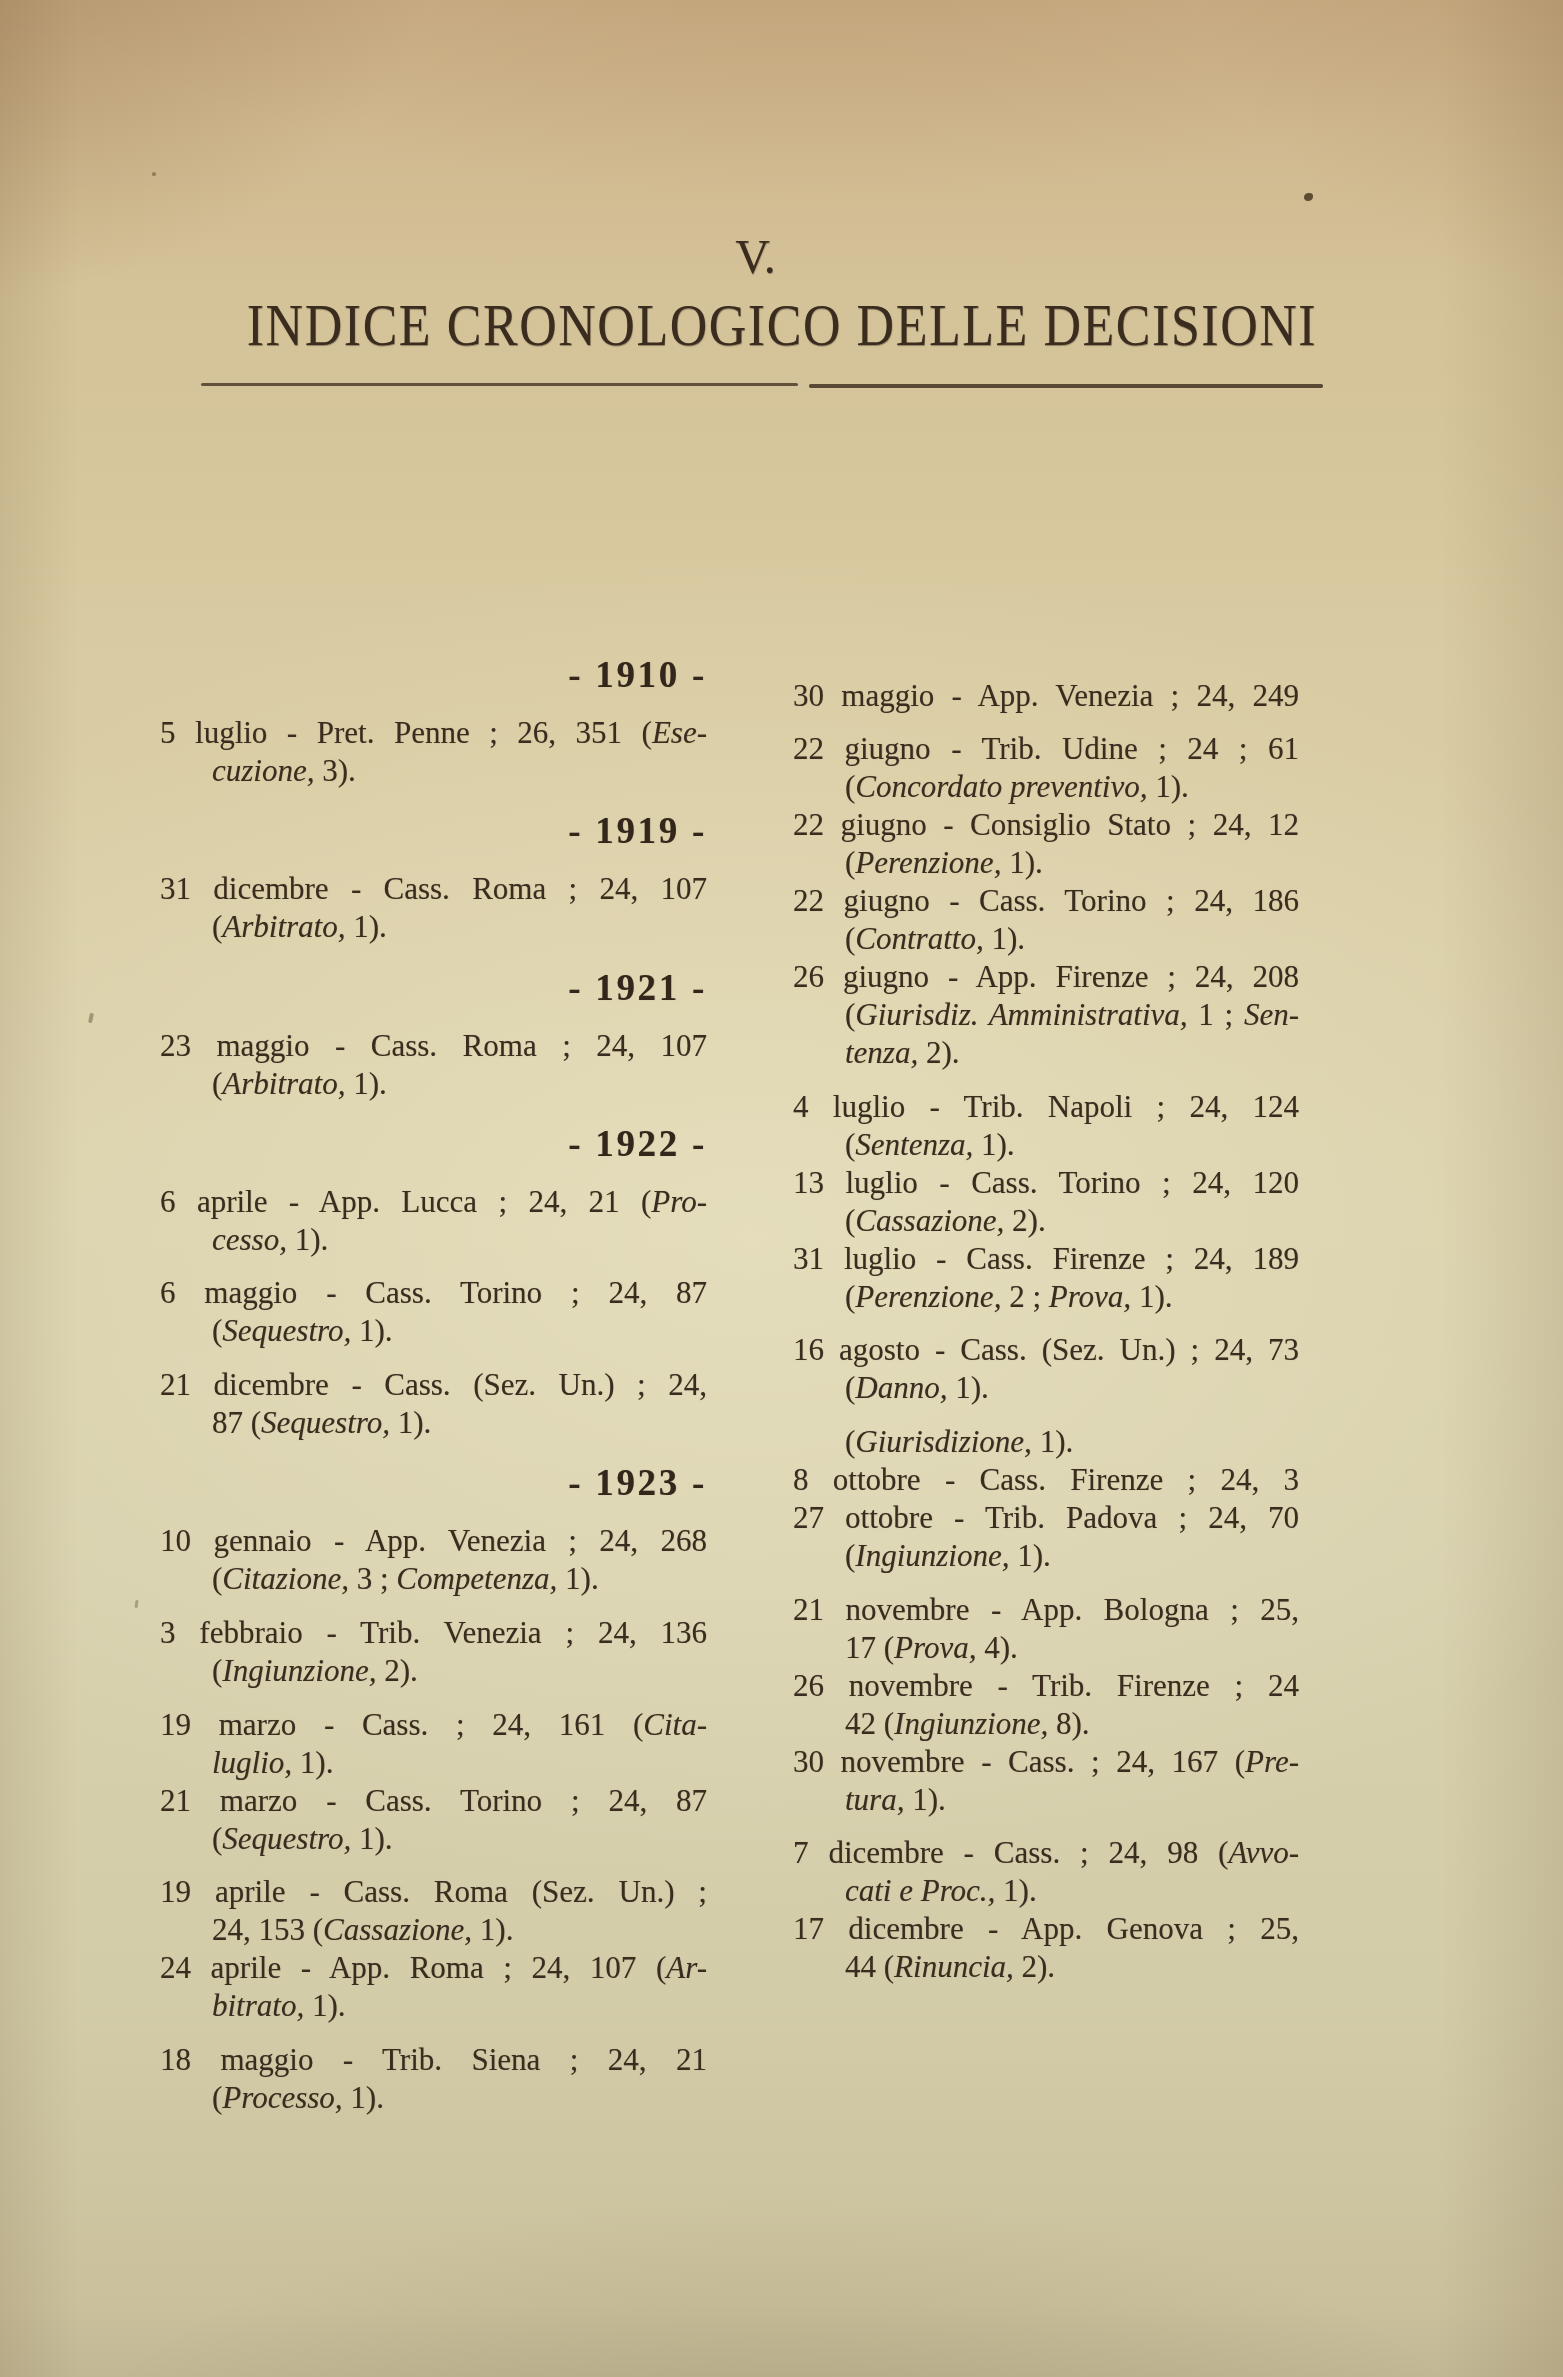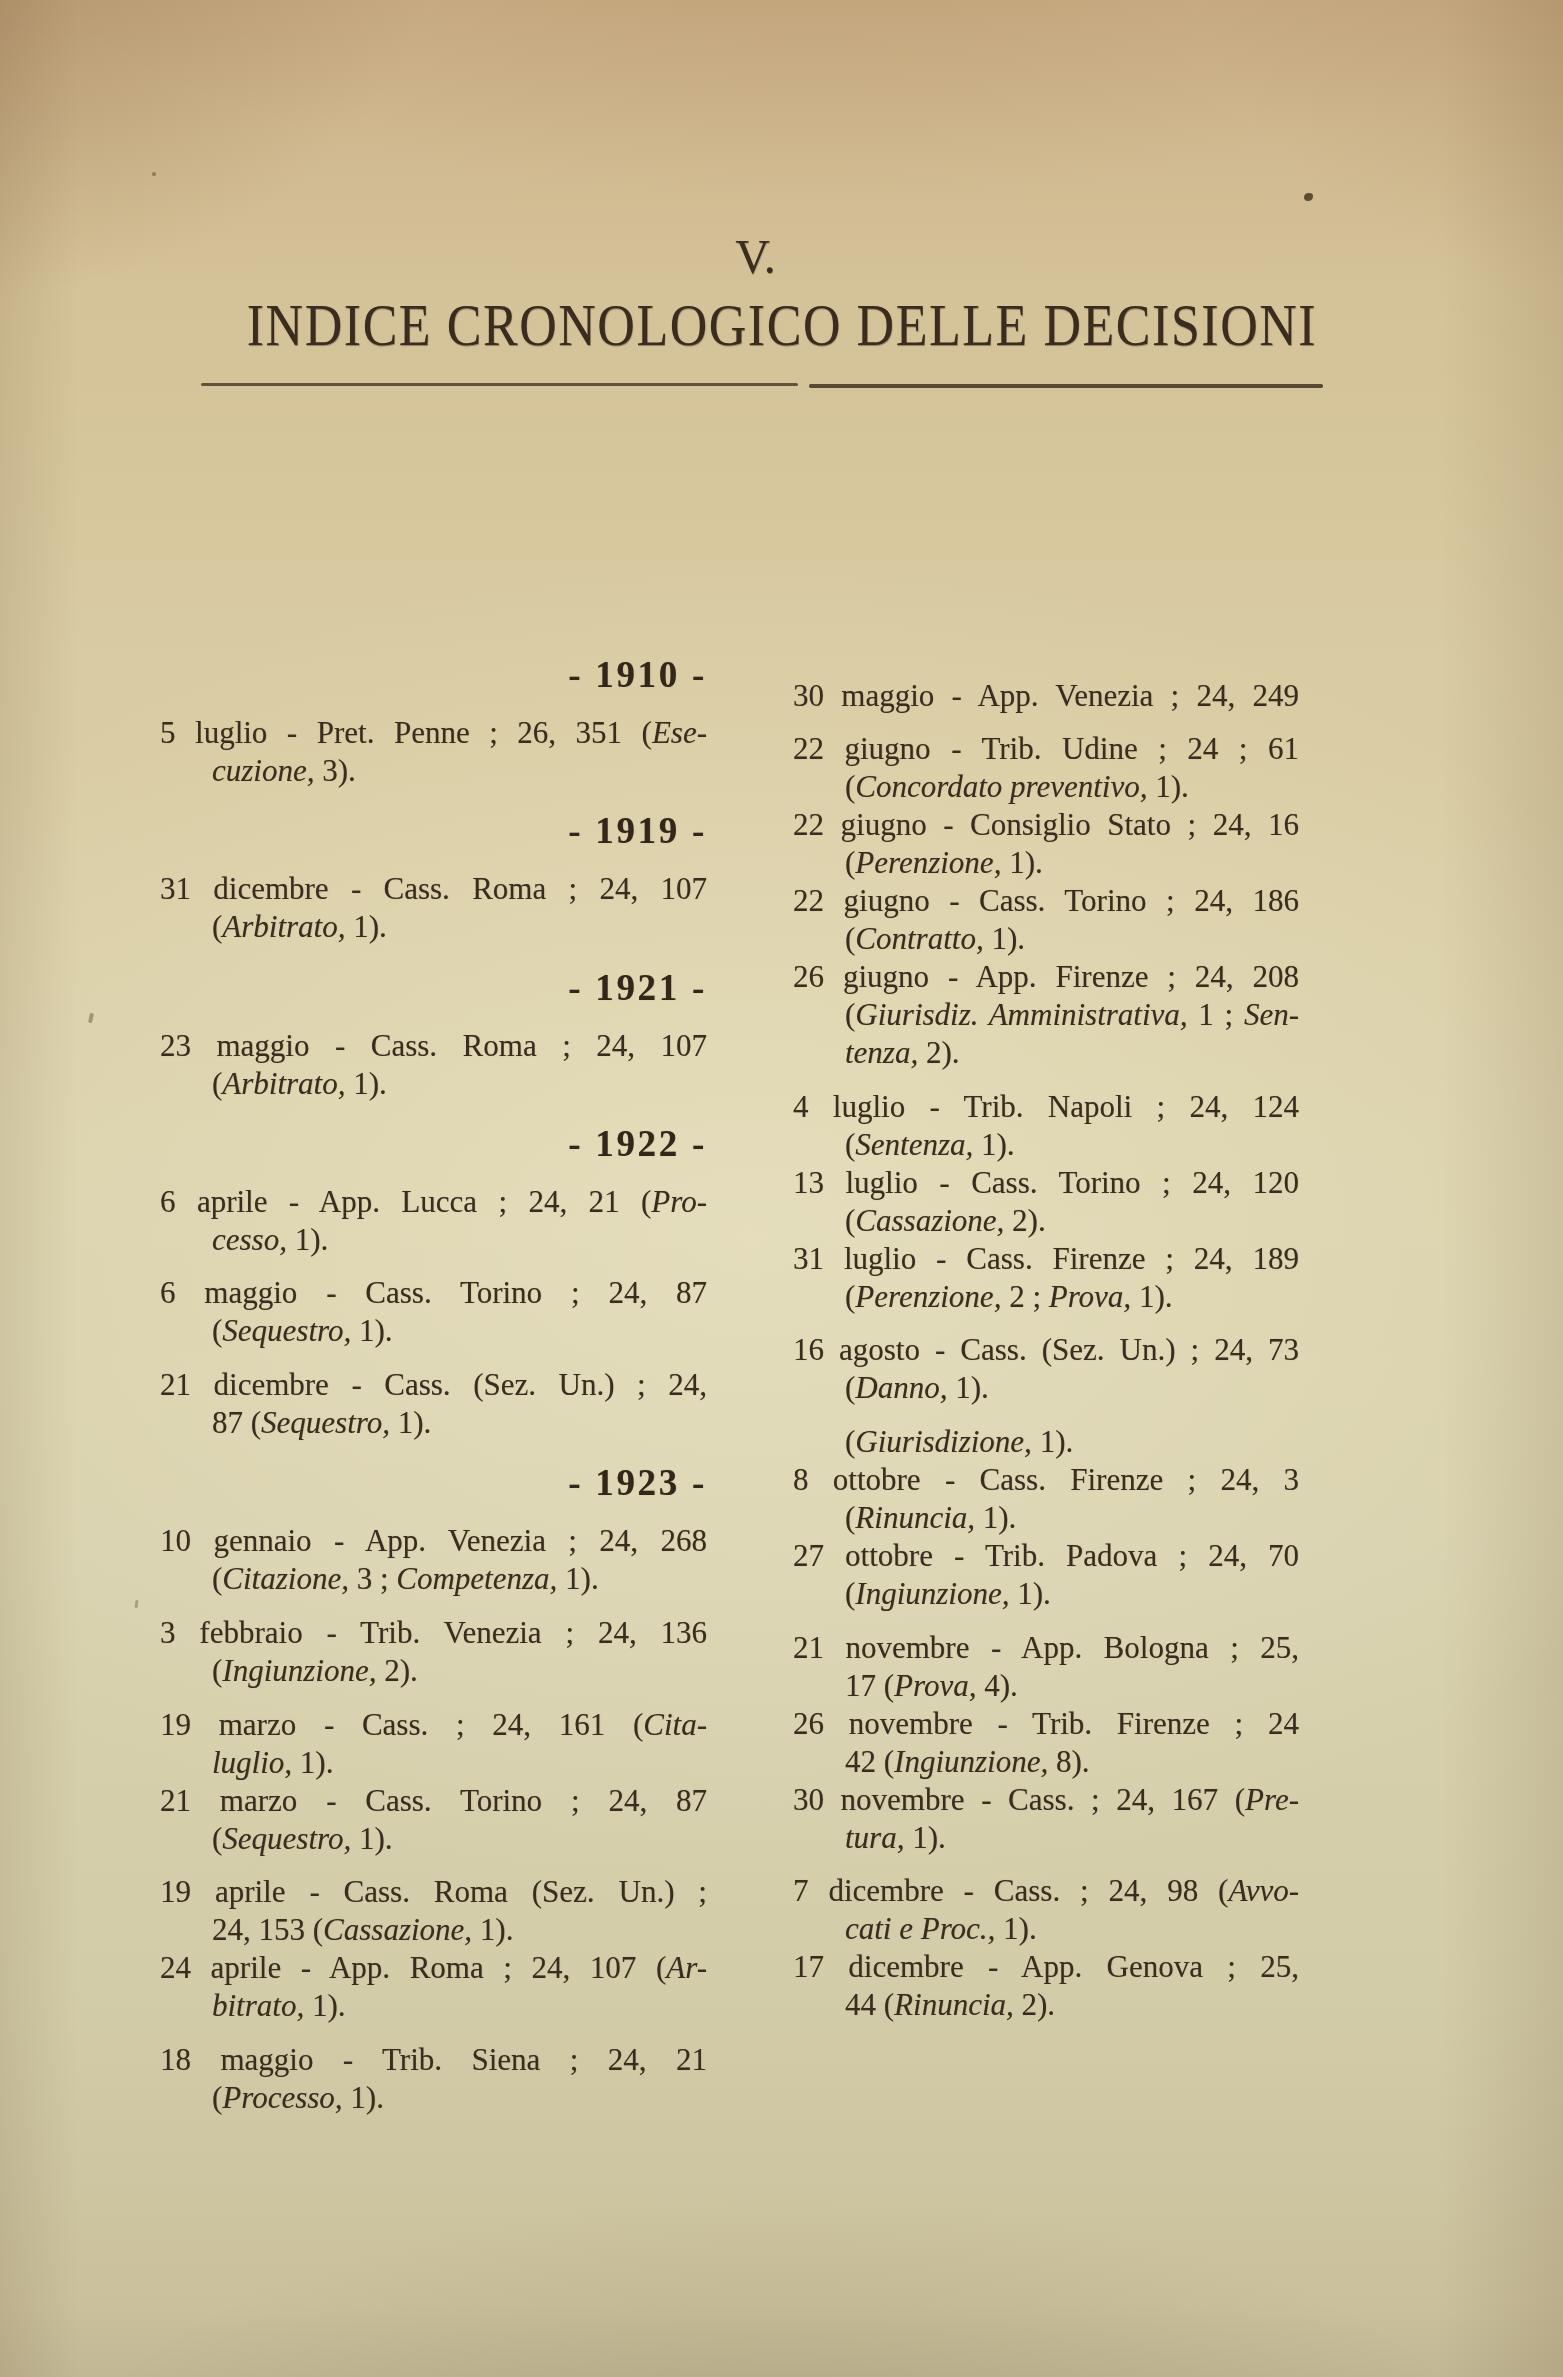--- a/index.html
+++ b/index.html
@@ -156,21 +156,21 @@
     </div>
   <div class="col right">
       <div class="entry">
         <div class="line"><span class="rm">30 maggio - App. Venezia ; 24, 249</span></div>
       </div>
       <div class="entry">
         <div class="line"><span class="rm">22 giugno - Trib. Udine ; 24 ; 61</span></div>
         <div class="line indent last"><span class="rm">(</span><span class="it">Concordato preventivo,</span><span class="rm"> 1).</span></div>
       </div>
       <div class="entry tight">
-        <div class="line"><span class="rm">22 giugno - Consiglio Stato ; 24, 16</span></div>
+        <div class="line"><span class="rm">22 giugno - Consiglio Stato ; 24, 12</span></div>
         <div class="line indent last"><span class="rm">(</span><span class="it">Perenzione,</span><span class="rm"> 1).</span></div>
       </div>
       <div class="entry tight">
         <div class="line"><span class="rm">22 giugno - Cass. Torino ; 24, 186</span></div>
         <div class="line indent last"><span class="rm">(</span><span class="it">Contratto,</span><span class="rm"> 1).</span></div>
       </div>
       <div class="entry tight">
         <div class="line"><span class="rm">26 giugno - App. Firenze ; 24, 208</span></div>
         <div class="line indent"><span class="rm">(</span><span class="it">Giurisdiz. Amministrativa,</span><span class="rm"> 1 ; </span><span class="it">Sen-</span></div>
         <div class="line indent last"><span class="it">tenza,</span><span class="rm"> 2).</span></div>
@@ -189,21 +189,20 @@
       </div>
       <div class="entry">
         <div class="line"><span class="rm">16 agosto - Cass. (Sez. Un.) ; 24, 73</span></div>
         <div class="line indent last"><span class="rm">(</span><span class="it">Danno,</span><span class="rm"> 1).</span></div>
       </div>
       <div class="entry">
         <div class="line indent last"><span class="rm">(</span><span class="it">Giurisdizione,</span><span class="rm"> 1).</span></div>
       </div>
       <div class="entry tight">
         <div class="line"><span class="rm">8 ottobre - Cass. Firenze ; 24, 3</span></div>
-        <div class="line indent last"><span class="rm">(</span><span class="it">Rinuncia,</span><span class="rm"> 1).</span></div>
       </div>
       <div class="entry tight">
         <div class="line"><span class="rm">27 ottobre - Trib. Padova ; 24, 70</span></div>
         <div class="line indent last"><span class="rm">(</span><span class="it">Ingiunzione,</span><span class="rm"> 1).</span></div>
       </div>
       <div class="entry">
         <div class="line"><span class="rm">21 novembre - App. Bologna ; 25,</span></div>
         <div class="line indent last"><span class="rm">17 (</span><span class="it">Prova,</span><span class="rm"> 4).</span></div>
       </div>
       <div class="entry tight">

